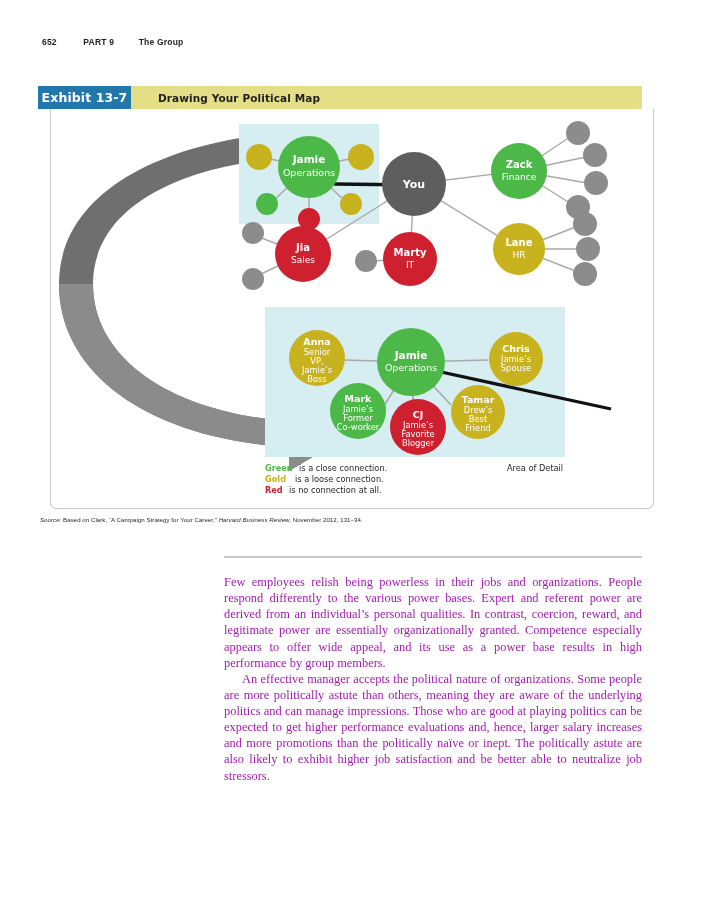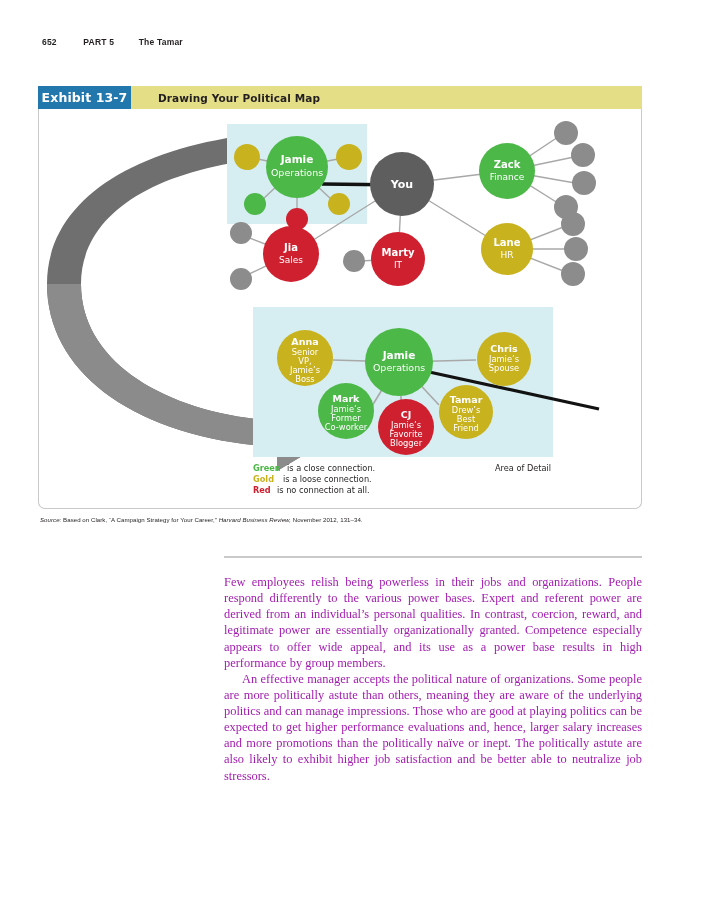--- a/index.html
+++ b/index.html
@@ -66,21 +66,21 @@
     align-items: center;
     padding-left: 27px;
     color: #231f20;
     font-size: 10.5px;
     font-weight: bold;
     font-family: "DejaVu Sans", sans-serif;
     letter-spacing: 0.1px;
   }
   #exhibit-body {
     position: absolute;
-    left: 0;
+    left: 12px;
     top: 23px;
     width: 602px;
     height: 399px;
     border: 1px solid #c9c9c9;
     border-top: none;
     border-radius: 0 0 7px 7px;
     background: #ffffff;
     overflow: hidden;
   }
   #figure-svg {
@@ -131,22 +131,22 @@
     text-align: justify;
   }
   #summary-body p { margin: 0; }
   #summary-body p + p { text-indent: 18px; }
 </style>
 </head>
 <body>
 
 <div id="running-head">
   <span class="rh-page">652</span>
-  <span class="rh-part">PART 5</span>
-  <span class="rh-sect">The Tamar</span>
+  <span class="rh-part">PART 9</span>
+  <span class="rh-sect">The Group</span>
 </div>
 
 <div id="exhibit-box">
 
   <div id="exhibit-banner">
     <div id="exhibit-tab">Exhibit 13-7</div>
     <div id="exhibit-title">Drawing Your Political Map</div>
   </div>
 
   <div id="exhibit-body">

